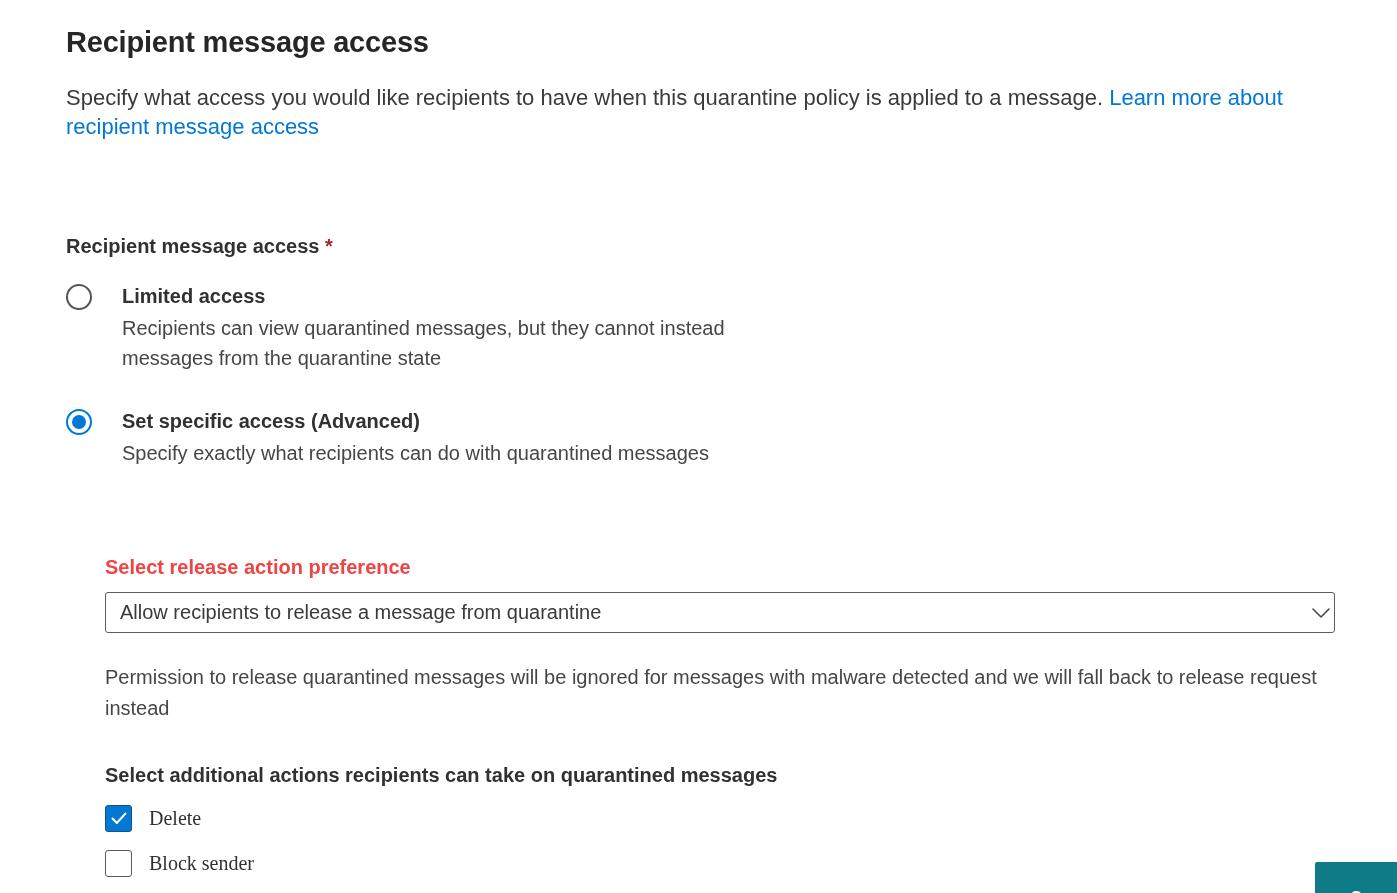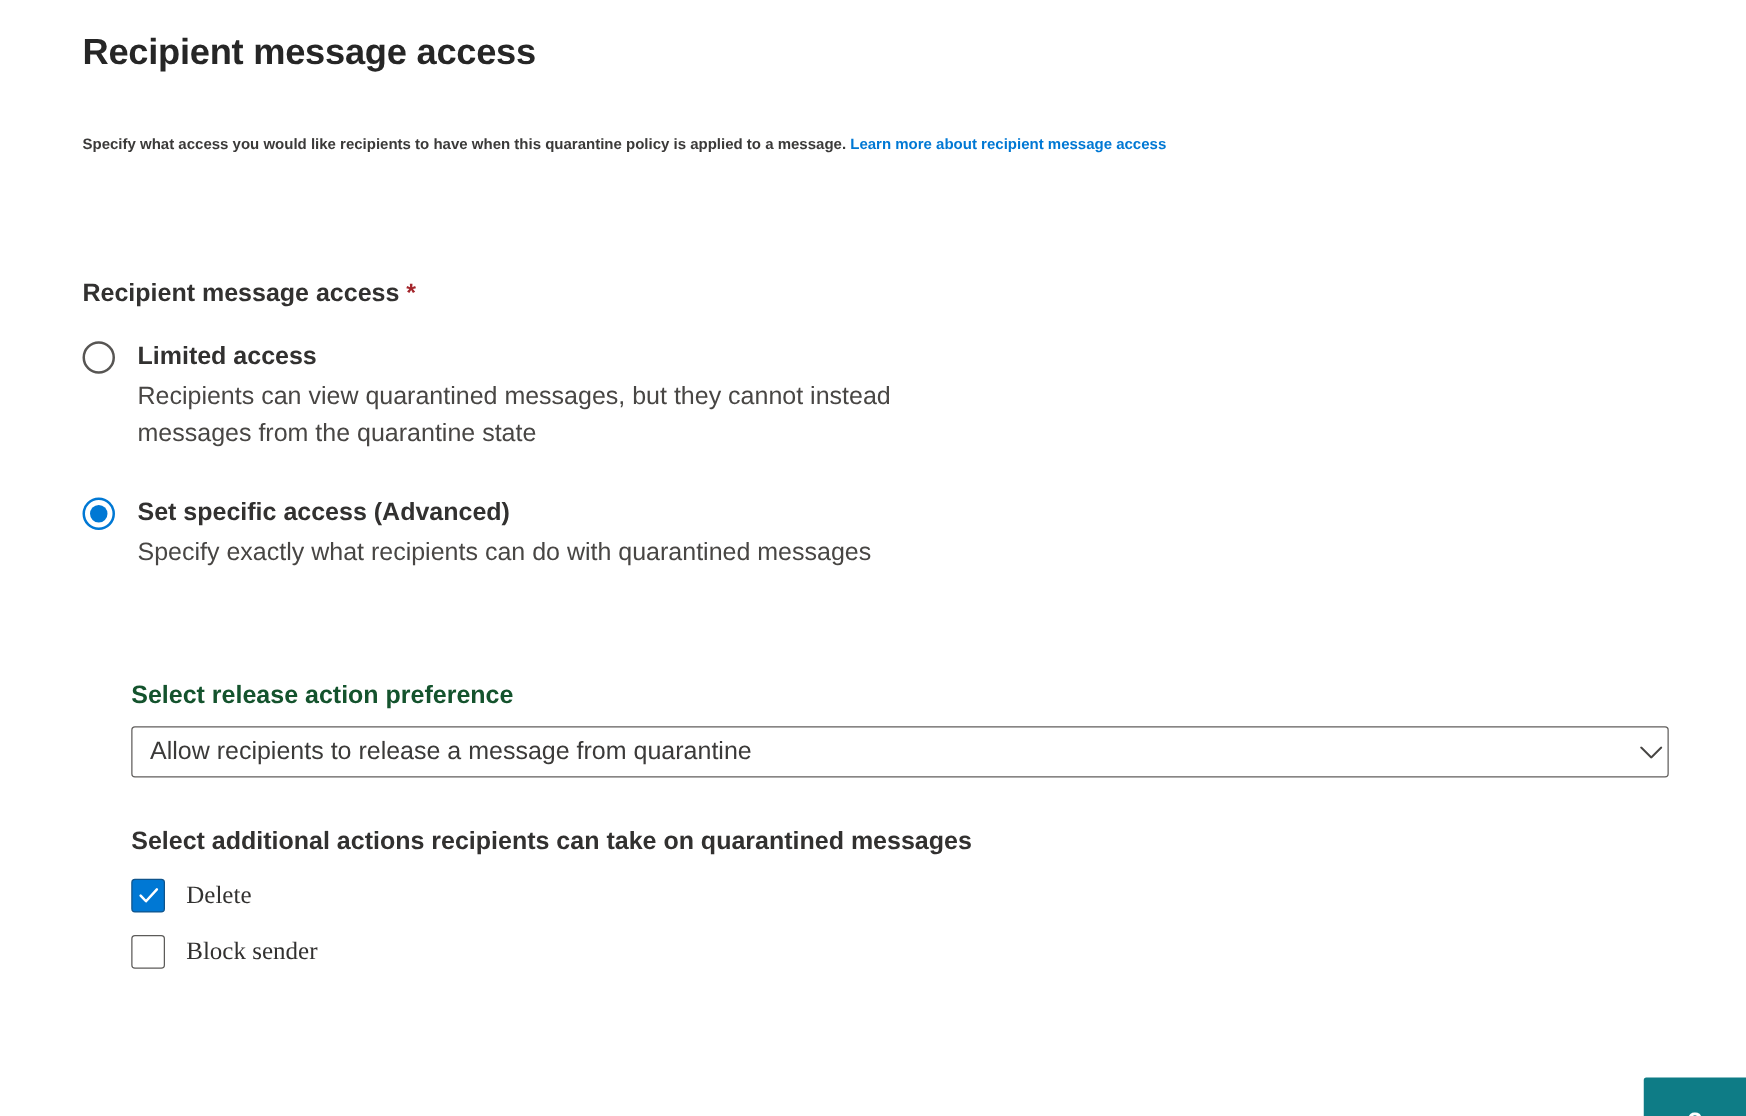--- a/index.html
+++ b/index.html
@@ -17,42 +17,41 @@
 
   .page-title {
     font-size: 29px;
     font-weight: 700;
     color: #262626;
     margin: 0;
     letter-spacing: -0.2px;
   }
 
   .page-desc {
-    margin: 42px 0 0 0;
-    font-size: 12px;
+    margin: 24px 0 0 0;
+    font-size: 22px;
     line-height: 29px;
     color: #3b3a39;
     max-width: 1272px;
-    font-weight: bold;
   }
   .link {
     color: #0078d4;
     text-decoration: none;
     cursor: pointer;
   }
 
   .field-label {
     margin-top: 94px;
     font-size: 20px;
     font-weight: 600;
     color: #323130;
   }
   .required { color: #a4262c; font-weight: 600; }
 
-  .radio-row { display: flex; align-items: flex-start; }
+  .radio-row { display: flex; align-items: flex-start; gap: 12px; }
   .radio-row.first { margin-top: 24px; }
   .radio-row.second { margin-top: 34px; }
   .radio {
     flex: none;
     width: 26px;
     height: 26px;
     border: 2px solid #575553;
     border-radius: 50%;
     background: #fff;
     margin-top: 2px;
@@ -81,21 +80,21 @@
     color: #484644;
     line-height: 30px;
     margin-top: 3px;
     max-width: 650px;
   }
 
   .subsection { margin-left: 39px; margin-top: 88px; }
   .sub-label {
     font-size: 20px;
     font-weight: 600;
-    color: #14532d;
+    color: #ef4444;
     margin-top: 12px;
   }
   .dropdown {
     margin-top: 13px;
     width: 1230px;
     height: 41px;
     border: 1.5px solid #605e5c;
     border-radius: 3px;
     background: #fff;
     display: flex;
@@ -211,20 +210,21 @@
 
     <div class="dropdown">
       <span class="dropdown-value">Allow recipients to release a message from quarantine</span>
       <span class="chevron">
         <svg width="18" height="10" viewBox="0 0 18 10" fill="none" xmlns="http://www.w3.org/2000/svg">
           <polyline points="1,1 9,9 17,1" stroke="#484644" stroke-width="1.6" fill="none" stroke-linecap="round" stroke-linejoin="round"></polyline>
         </svg>
       </span>
     </div>
 
+    <div class="note">Permission to release quarantined messages will be ignored for messages with malware detected and we will fall back to release request instead</div>
 
     <div class="actions-label">Select additional actions recipients can take on quarantined messages</div>
 
     <div class="checkbox-row">
       <span class="checkbox checked">
         <svg width="16" height="13" viewBox="0 0 16 13" fill="none" xmlns="http://www.w3.org/2000/svg">
           <polyline points="1.5,6.5 5.8,11 14.5,1.5" stroke="#ffffff" stroke-width="2" fill="none" stroke-linecap="round" stroke-linejoin="round"></polyline>
         </svg>
       </span>
       <span class="checkbox-label">Delete</span>

